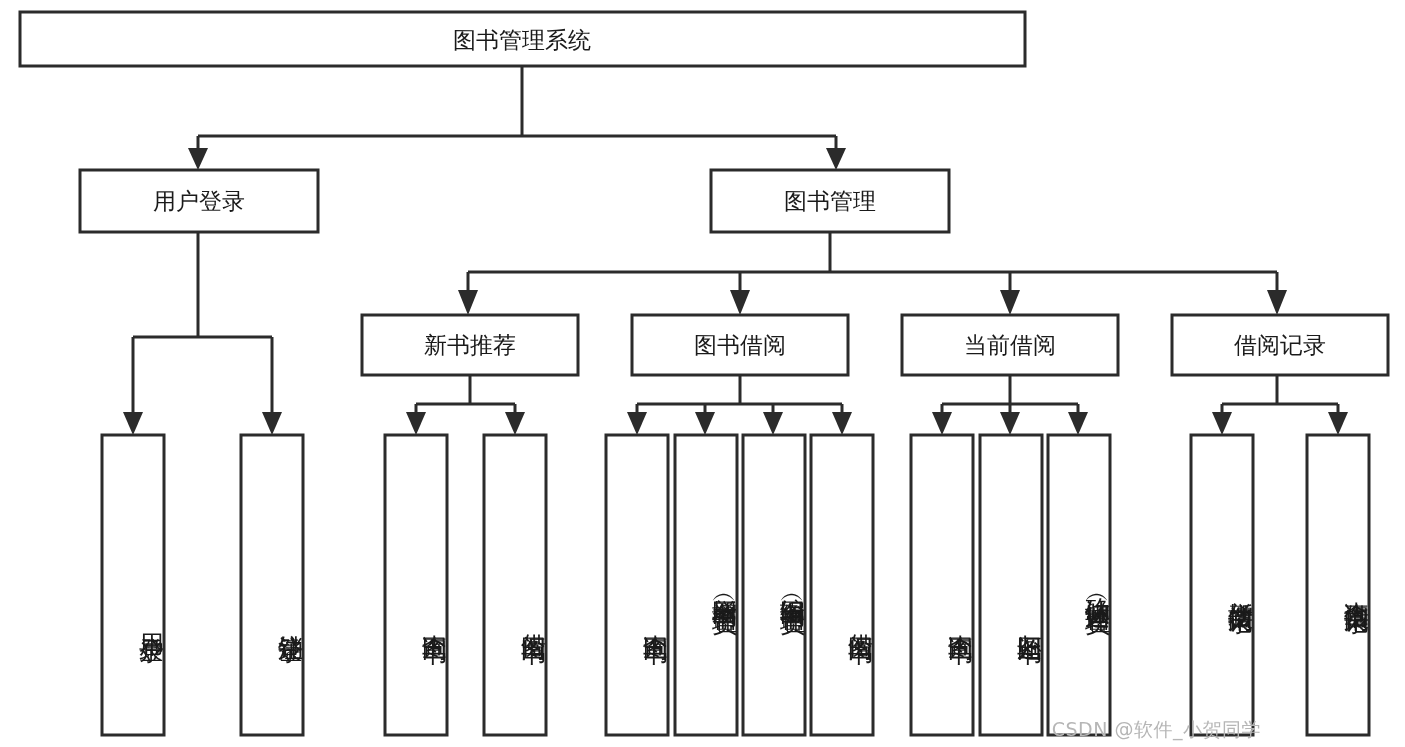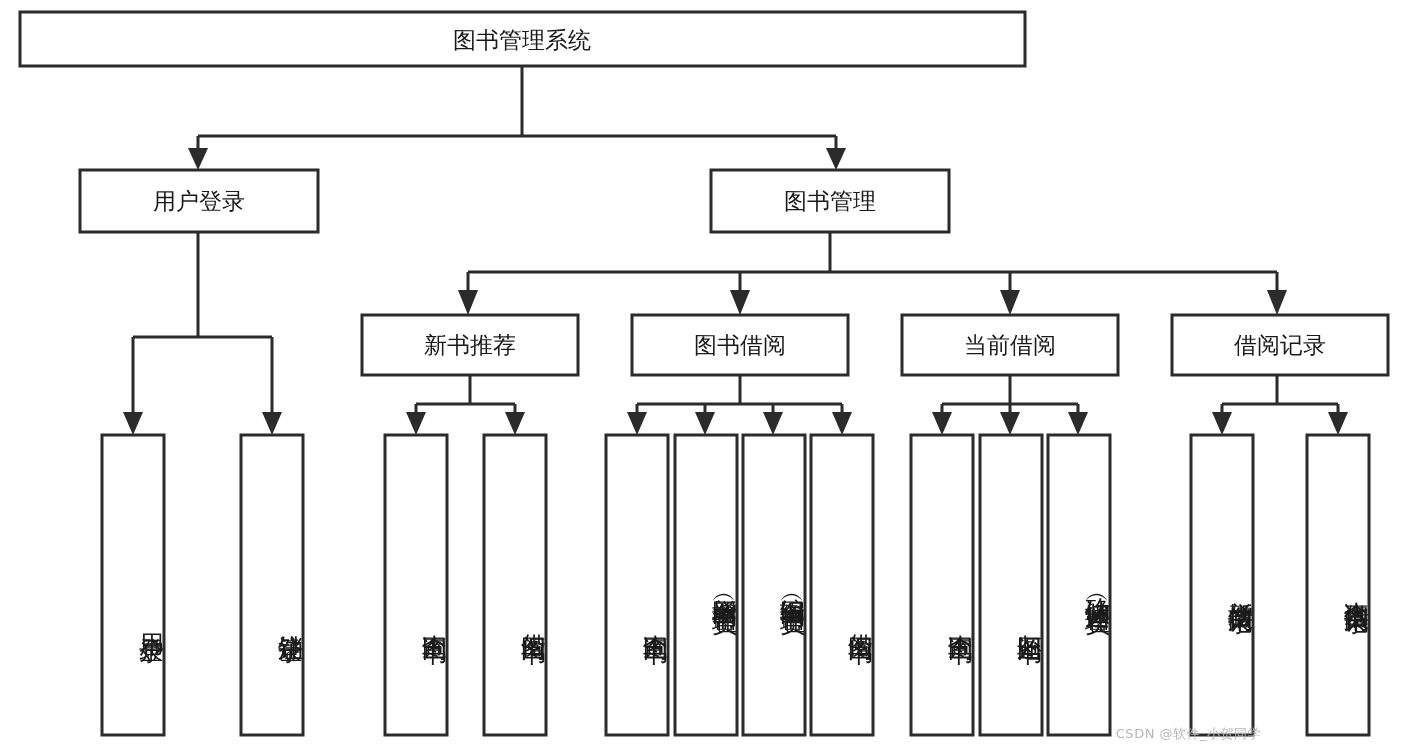--- a/index.html
+++ b/index.html
@@ -64,21 +64,21 @@
     pointer-events: none;
     display: flex;
     align-items: flex-start;
     justify-content: center;
   }
   .watermark {
     position: absolute;
     right: 14px;
     bottom: 4px;
     font-family: "DejaVu Sans", "Liberation Sans", sans-serif;
-    font-size: 13px;
+    font-size: 19px;
     color: #b6b6b6;
     white-space: nowrap;
     letter-spacing: 0.5px;
   }
 </style>
 </head>
 <body>
 
 <div id="diagram-root">
 

